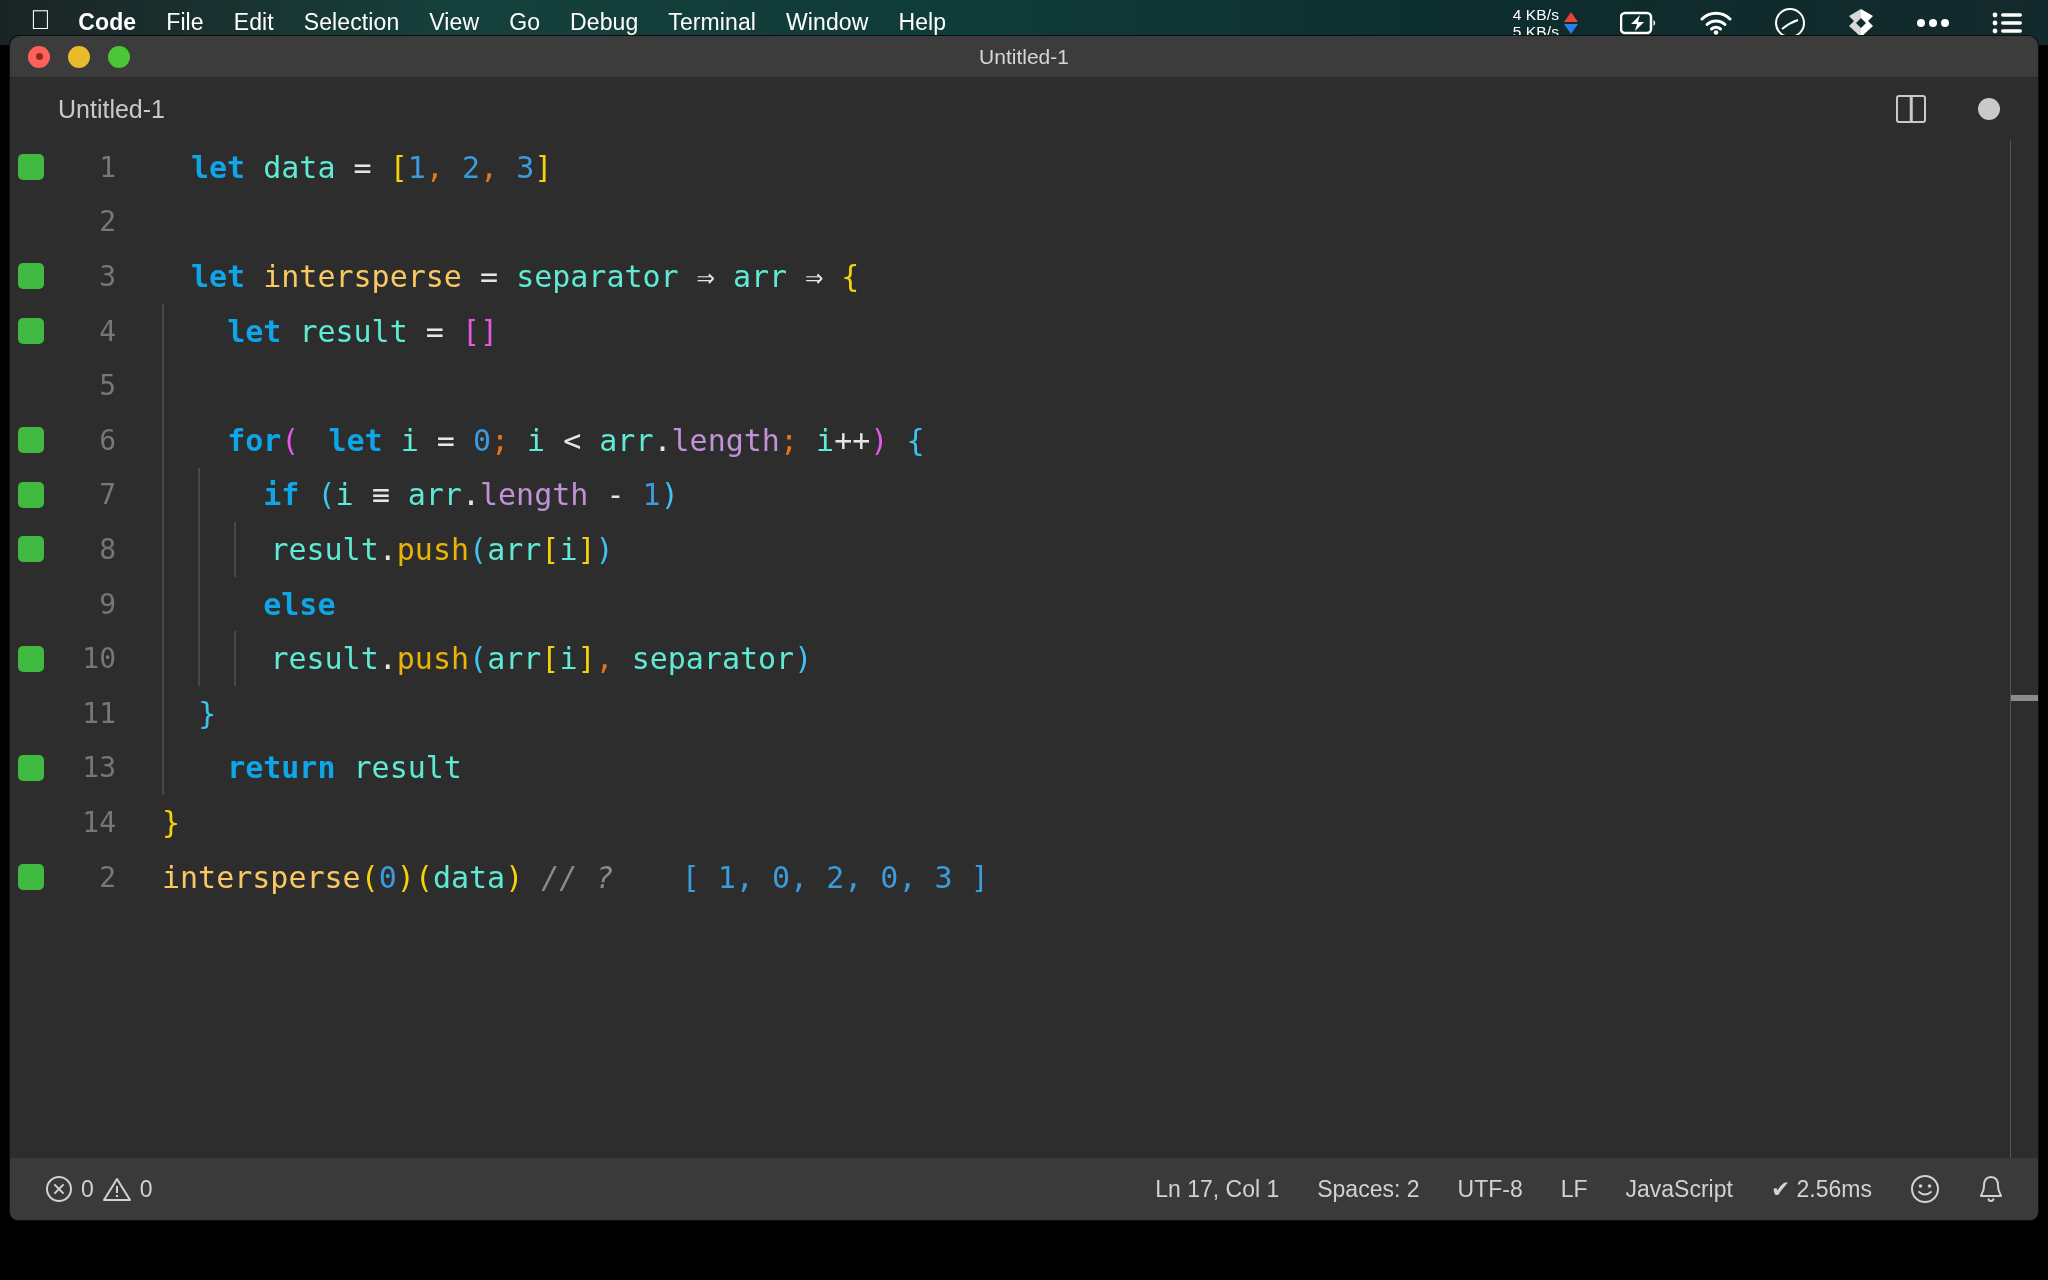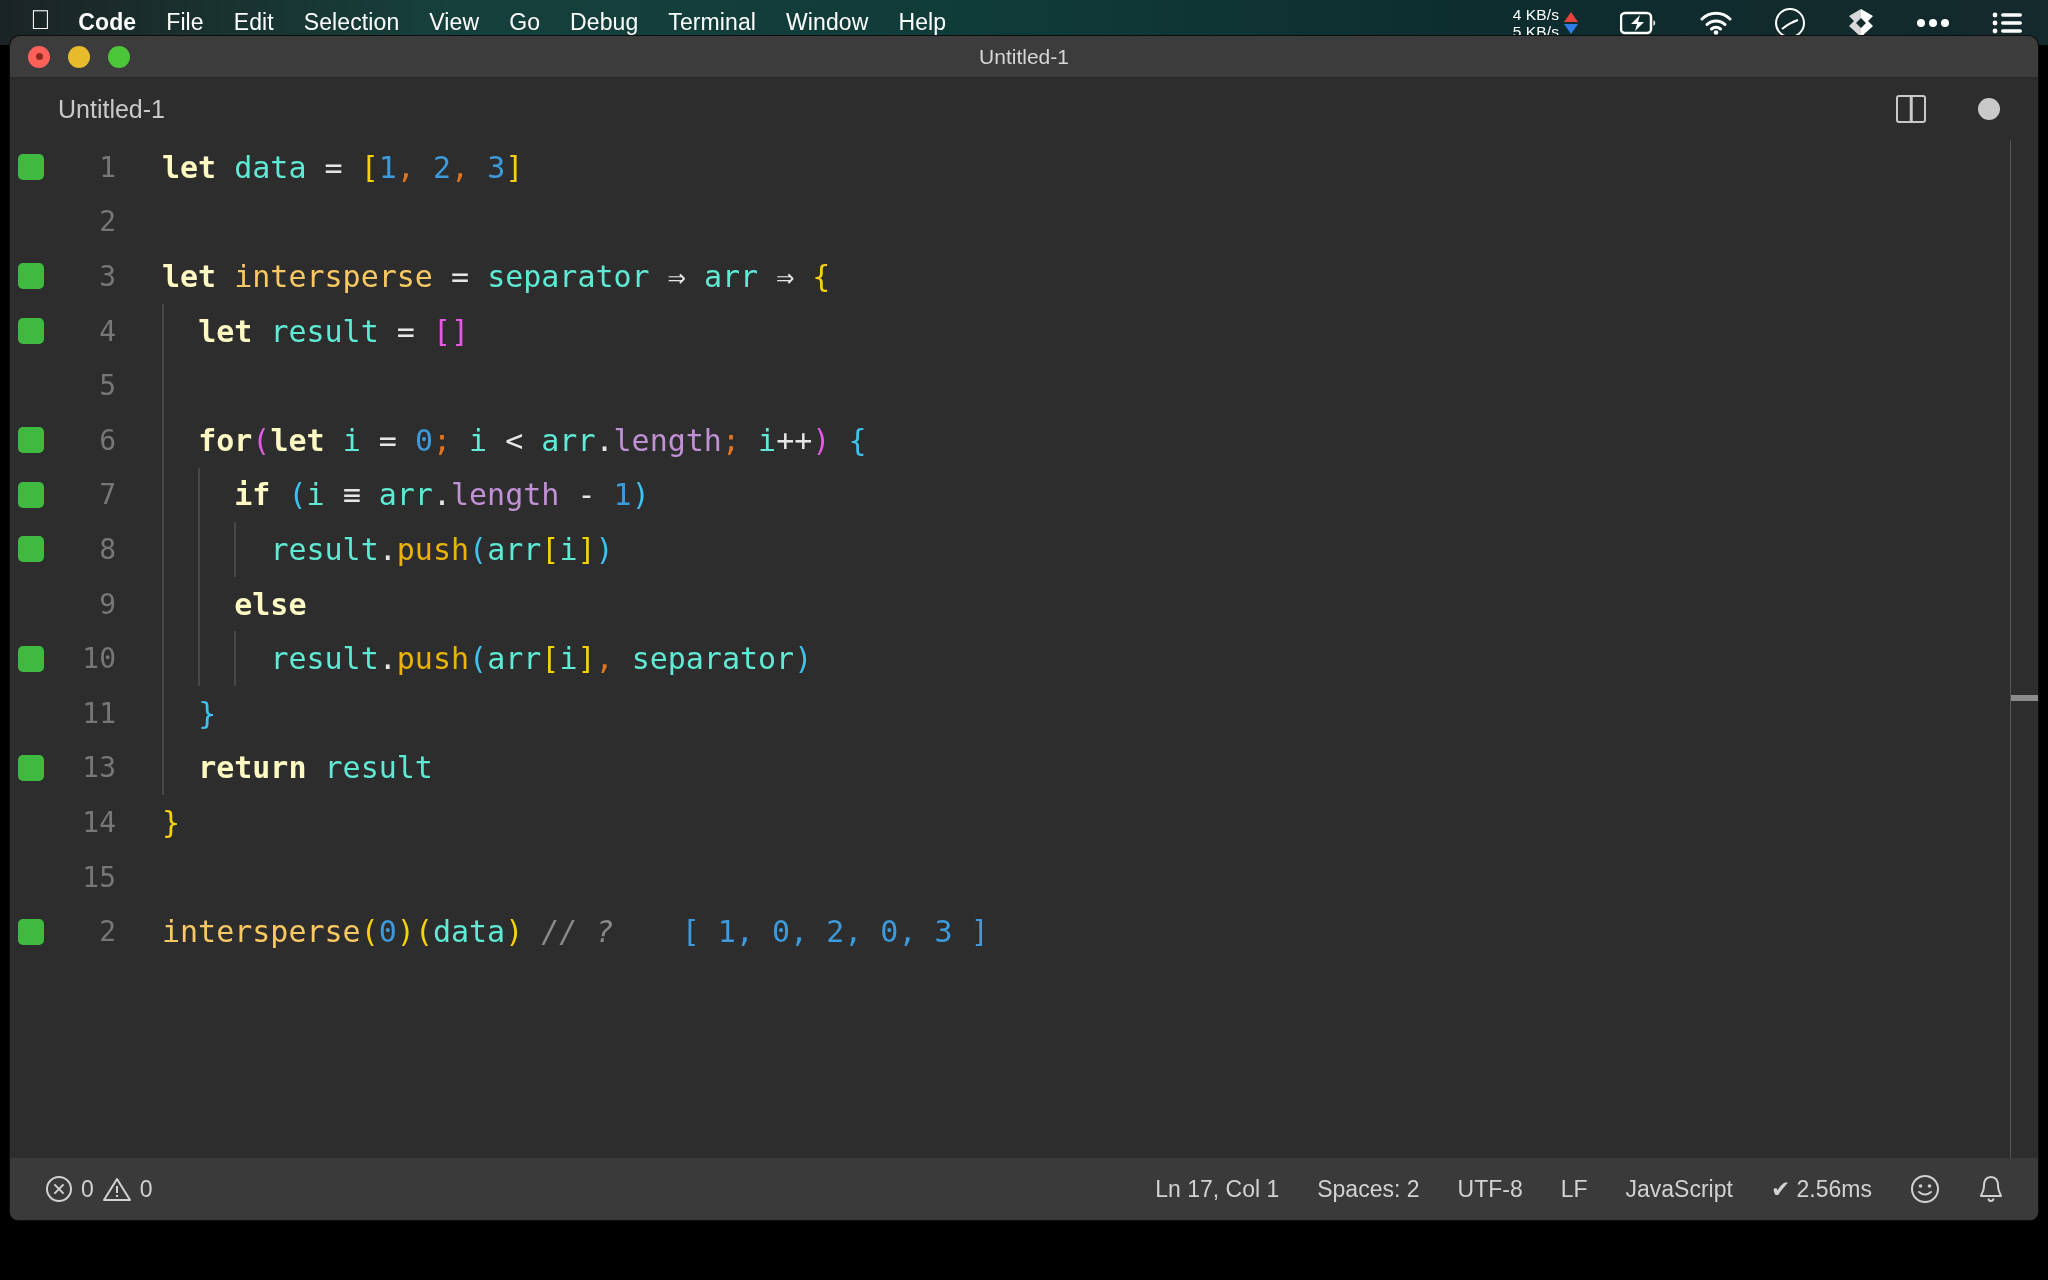--- a/index.html
+++ b/index.html
@@ -73,21 +73,21 @@
   }
   .codecell{
     flex:1 1 auto; align-self:stretch; display:flex; align-items:center;
     padding-left:24px; position:relative;
     font-family:"DejaVu Sans Mono", monospace; font-size:30px; white-space:pre;
     letter-spacing:0px;
   }
   .codecell .ig{ position:absolute; top:0; bottom:0; width:2px; background:#484848;}
 
   
-  .t-key    { color:#fef9c3; font-weight:bold; }
+  .t-key    { color:#0ea5e9; font-weight:bold;margin-left:29px; }
   .t-var    { color:#5eead4; }
   .t-op     { color:#e6e6e6; }
   .t-num    { color:#3c9bdc; }
   .t-br-y   { color:#f5d20a; }
   .t-br-m   { color:#e458e4; }
   .t-br-c   { color:#3ec2f0; }
   .t-comma-o{ color:#e2761f; }
   .t-fn     { color:#fac863; }
   .t-method { color:#eab308; }
   .t-prop   { color:#c191d6; }
@@ -286,25 +286,20 @@
           <div class="bp">
             <div class="sq"></div>
           </div>
           <div class="lnum">13</div>
           <div class="codecell"><div class="ig" style="left: 24px;"></div><span>  </span><span class="t-key">return</span><span> </span><span class="t-var">result</span></div>
         </div>
         <div class="row">
           <div class="bp"></div>
           <div class="lnum">14</div>
           <div class="codecell"><span class="t-br-y">}</span></div>
-        </div>
-        <div class="row">
-          <div class="bp"></div>
-          <div class="lnum">15</div>
-          <div class="codecell"></div>
         </div>
         <div class="row">
           <div class="bp">
             <div class="sq"></div>
           </div>
           <div class="lnum">2</div>
           <div class="codecell"><span class="t-fn">intersperse</span><span class="t-br-y">(</span><span class="t-num">0</span><span class="t-br-y">)</span><span class="t-br-y">(</span><span class="t-var">data</span><span class="t-br-y">)</span><span> </span><span class="t-comment">// ?</span><span>  </span><span class="t-result">[ 1, 0, 2, 0, 3 ]</span></div>
         </div>
       </div>
     <div id="ruler">

